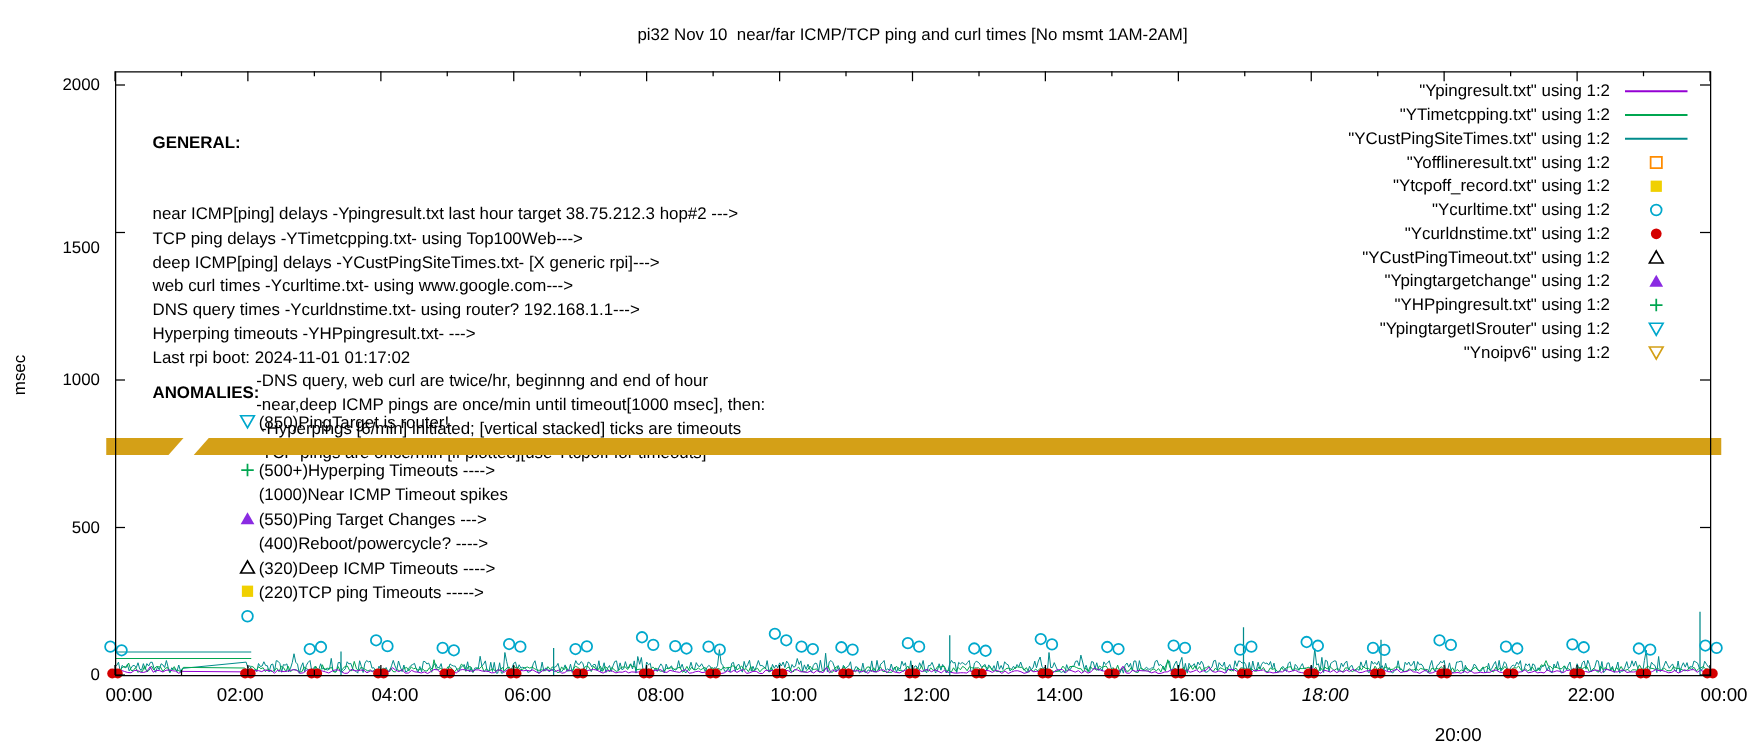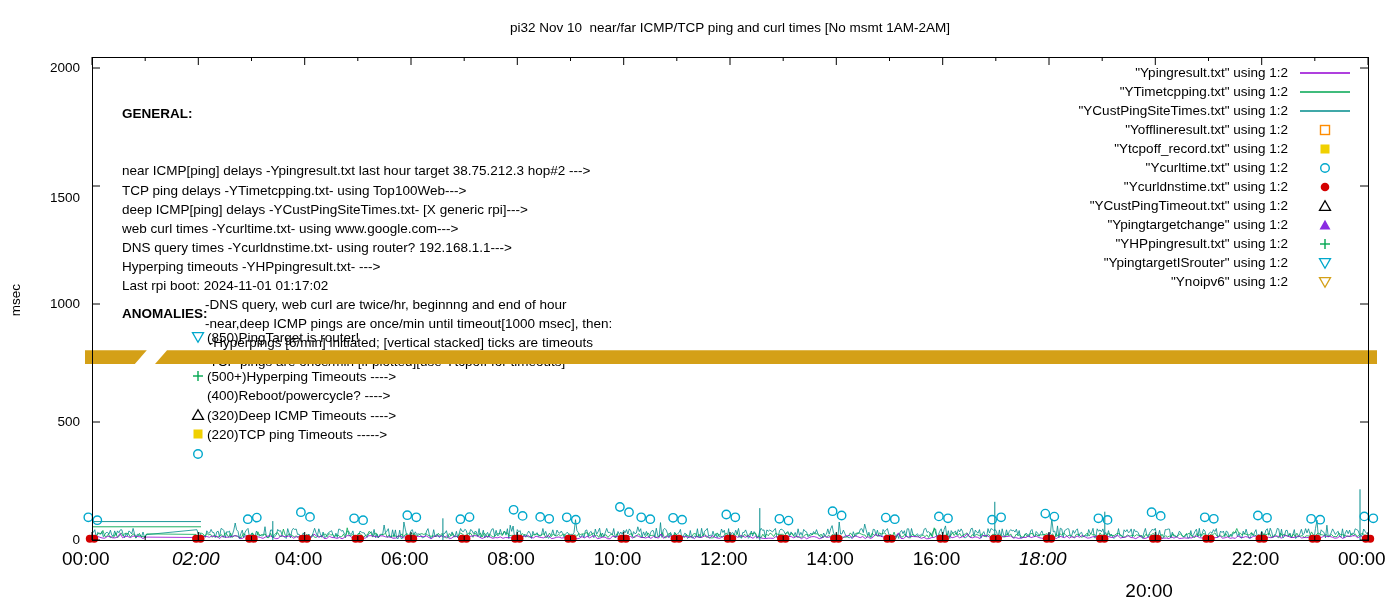--- a/index.html
+++ b/index.html
@@ -4,21 +4,21 @@
 <style>
   *{box-sizing:border-box}
   html,body{margin:0;padding:0;background:#fff}
   body{font-family:"Liberation Sans",sans-serif;color:#000}
   .canvas{position:relative;width:1400px;height:600px;background:#fff;overflow:hidden}
   .title{position:absolute;left:92px;top:20px;width:1276px;text-align:center;font-size:13.5px;z-index:3;white-space:pre}
   .ylabel{position:absolute;left:-14px;top:292px;width:60px;height:16px;text-align:center;font-size:13.5px;transform:rotate(-90deg);z-index:3}
   #ytick-labels{position:absolute;left:0;top:0;width:80px;height:600px;z-index:3}
   .ytick{position:absolute;right:0;width:80px;text-align:right;font-size:13.5px;line-height:16px}
   #xtick-labels{position:absolute;left:0;top:548px;width:1400px;height:18px;z-index:3}
-  .xtick{position:absolute;top:0;width:60px;text-align:left;font-size:19px}
+  .xtick{position:absolute;top:0;width:60px;text-align:right;font-size:15px}
   .xlabel{position:absolute;left:92px;top:574px;width:1276px;text-align:center;font-size:13.5px;z-index:3}
   #plot{position:absolute;left:0;top:0;z-index:2;pointer-events:none}
   .general{position:absolute;left:122px;top:66px;z-index:1;font-size:13.5px;line-height:19.1px;white-space:pre}
   .ghead{font-weight:bold}
   .general .indent{padding-left:83px}
   .anoms-head{position:absolute;left:122px;top:306px;z-index:1;font-weight:bold;font-size:13.5px}
   .anoms{position:absolute;left:189px;top:325px;z-index:1;font-size:13.5px}
   .anom-row{height:19.5px;display:flex;align-items:flex-end}
   .anom-marker{width:17px;height:16px;display:inline-flex;align-items:center;justify-content:center}
   .anom-text{margin-left:1px;white-space:pre}
@@ -65,20 +65,32 @@
         <span class="anom-text">(785)ipv6 failure ---&gt;</span>
       </div>
       <div class="anom-row">
         <span class="anom-marker">
           <svg width="16" height="16">
             <line x1="3" y1="8" x2="13" y2="8" stroke="#00a650" stroke-width="1.4"></line>
             <line x1="8" y1="3" x2="8" y2="13" stroke="#00a650" stroke-width="1.4"></line>
           </svg>
         </span>
         <span class="anom-text">(500+)Hyperping Timeouts ----&gt;</span>
+      </div>
+      <div class="anom-row">
+        <span class="anom-marker"></span>
+        <span class="anom-text">(1000)Near ICMP Timeout spikes</span>
+      </div>
+      <div class="anom-row">
+        <span class="anom-marker">
+          <svg width="16" height="16">
+            <polygon points="8,2.8 2.5,12.4 13.5,12.4" fill="#8a2be2"></polygon>
+          </svg>
+        </span>
+        <span class="anom-text">(550)Ping Target Changes ---&gt;</span>
       </div>
       <div class="anom-row">
         <span class="anom-marker"></span>
         <span class="anom-text">(400)Reboot/powercycle? ----&gt;</span>
       </div>
       <div class="anom-row">
         <span class="anom-marker">
           <svg width="16" height="16">
             <polygon points="8,2.8 2.5,12.4 13.5,12.4" fill="none" stroke="#000000" stroke-width="1.3"></polygon>
           </svg>
@@ -385,21 +397,21 @@
         <line x1="1368" y1="304.0" x2="1360" y2="304.0" stroke="#000" stroke-width="1"></line>
         <line x1="92" y1="186.0" x2="100" y2="186.0" stroke="#000" stroke-width="1"></line>
         <line x1="1368" y1="186.0" x2="1360" y2="186.0" stroke="#000" stroke-width="1"></line>
         <line x1="92" y1="68.0" x2="100" y2="68.0" stroke="#000" stroke-width="1"></line>
         <line x1="1368" y1="68.0" x2="1360" y2="68.0" stroke="#000" stroke-width="1"></line>
       </g>
     </svg>
 
   <div id="xtick-labels">
       <div class="xtick" style="left: 62px;">00:00</div>
-      <div class="xtick" style="left: 172px; font-style: italic;">02:00</div>
+      <div class="xtick" style="left: 151px;">02:00</div>
       <div class="xtick" style="left: 274.667px;">04:00</div>
       <div class="xtick" style="left: 381px;">06:00</div>
       <div class="xtick" style="left: 487.333px;">08:00</div>
       <div class="xtick" style="left: 593.667px;">10:00</div>
       <div class="xtick" style="left: 700px;">12:00</div>
       <div class="xtick" style="left: 806.333px;">14:00</div>
       <div class="xtick" style="left: 912.667px;">16:00</div>
       <div class="xtick" style="left: 1019px; font-style: italic;">18:00</div>
       <div class="xtick" style="left: 1125.33px; margin-top: 32px;">20:00</div>
       <div class="xtick" style="left: 1231.67px;">22:00</div>

